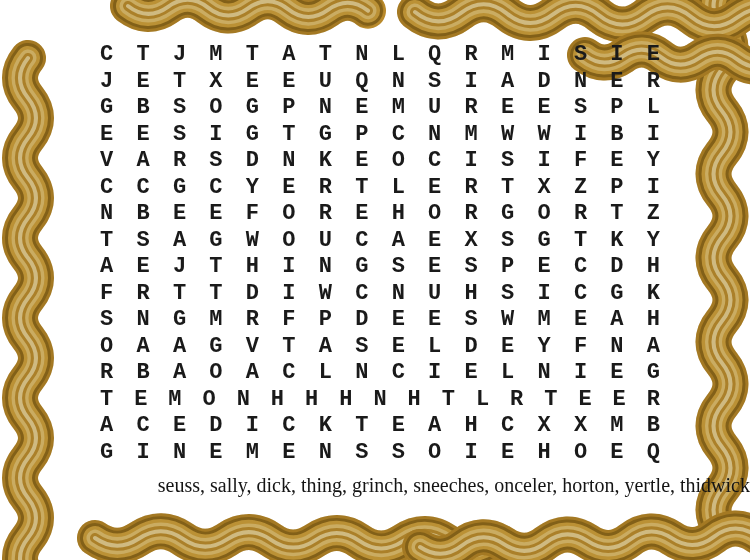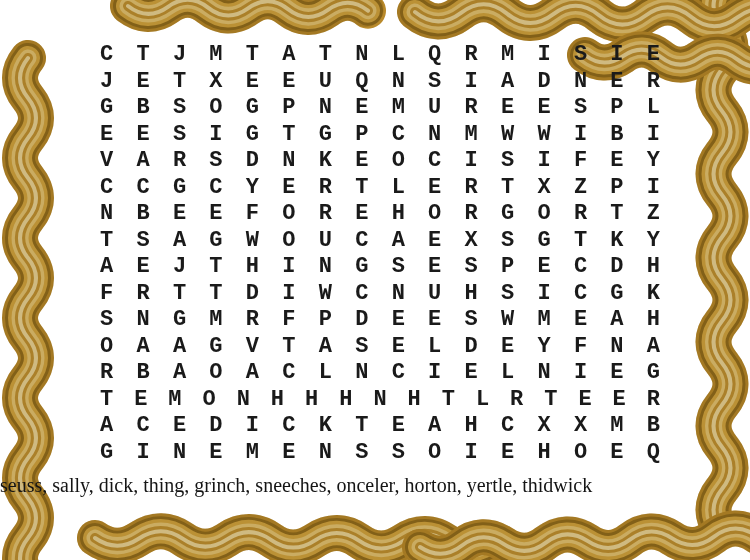--- a/index.html
+++ b/index.html
@@ -14,21 +14,21 @@
   .grid-row{
     display:flex;justify-content:space-between;align-items:baseline;
     height:26.5px;line-height:26.5px;
   }
   .grid-cell{
     font-family:"Liberation Mono","DejaVu Sans Mono",monospace;
     font-weight:700;font-size:22px;color:#1a1a1a;
   }
   .word-list{
     position:absolute;left:0;top:474px;width:750px;z-index:1;
-    text-align:left;
+    text-align:right;
     font-family:"Liberation Serif","DejaVu Serif",serif;
     font-size:20px;color:#141414;
   }
 </style>
 </head>
 <body>
 
 <div class="page">
 
   <svg class="border-svg" id="ribbon-border" viewBox="0 0 750 560" xmlns="http://www.w3.org/2000/svg">

